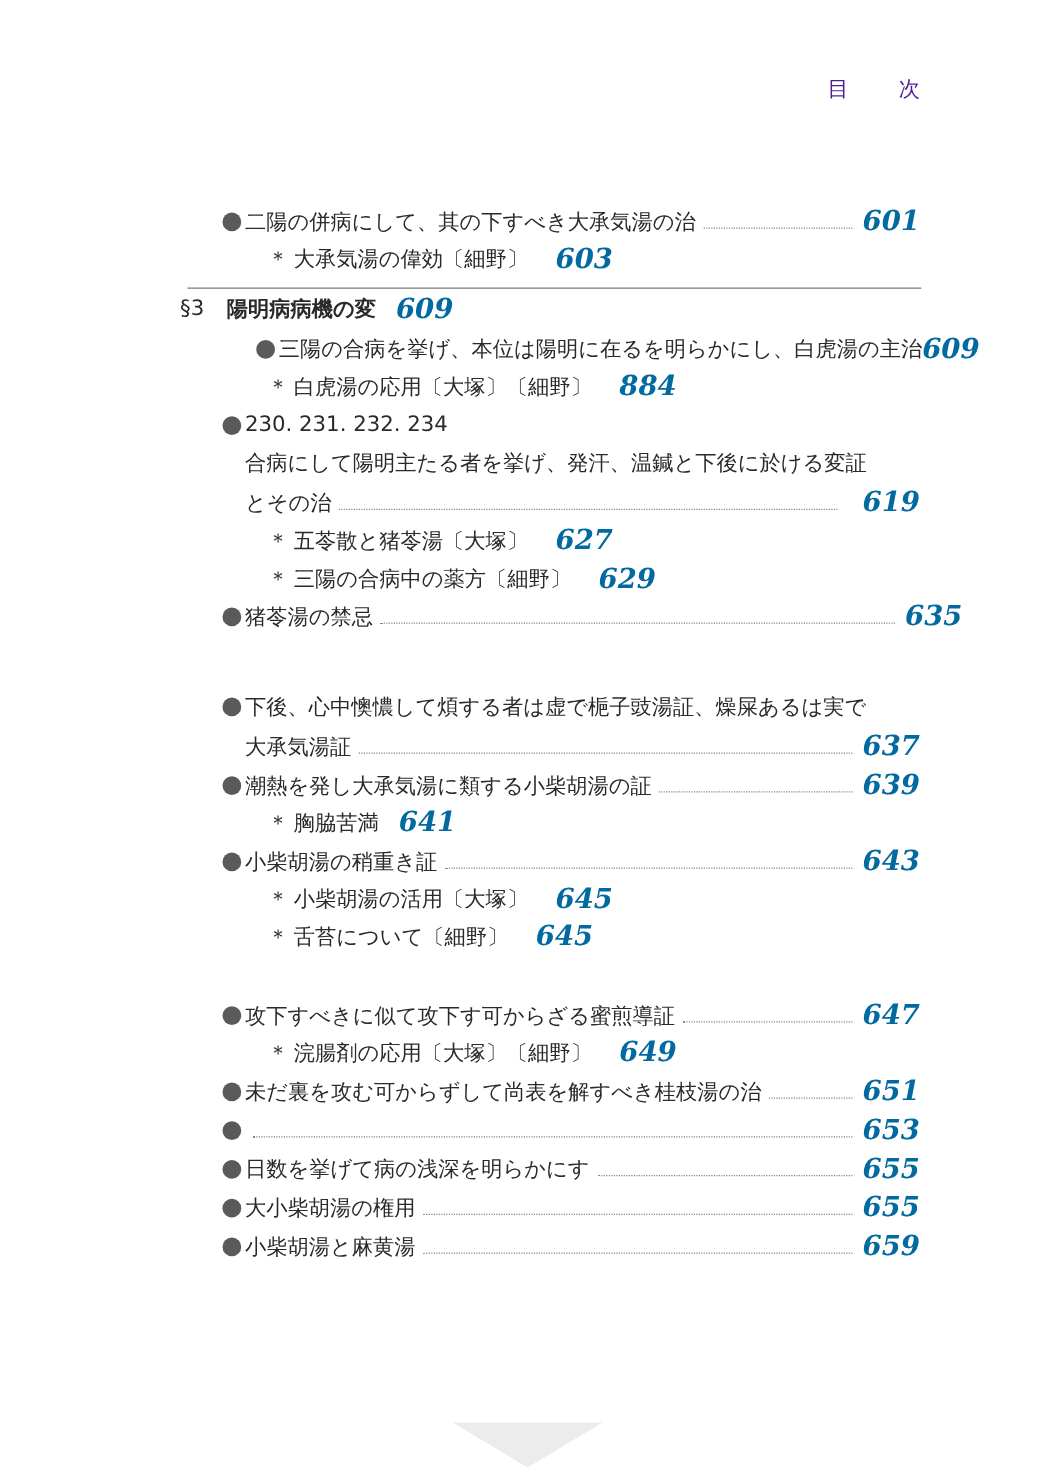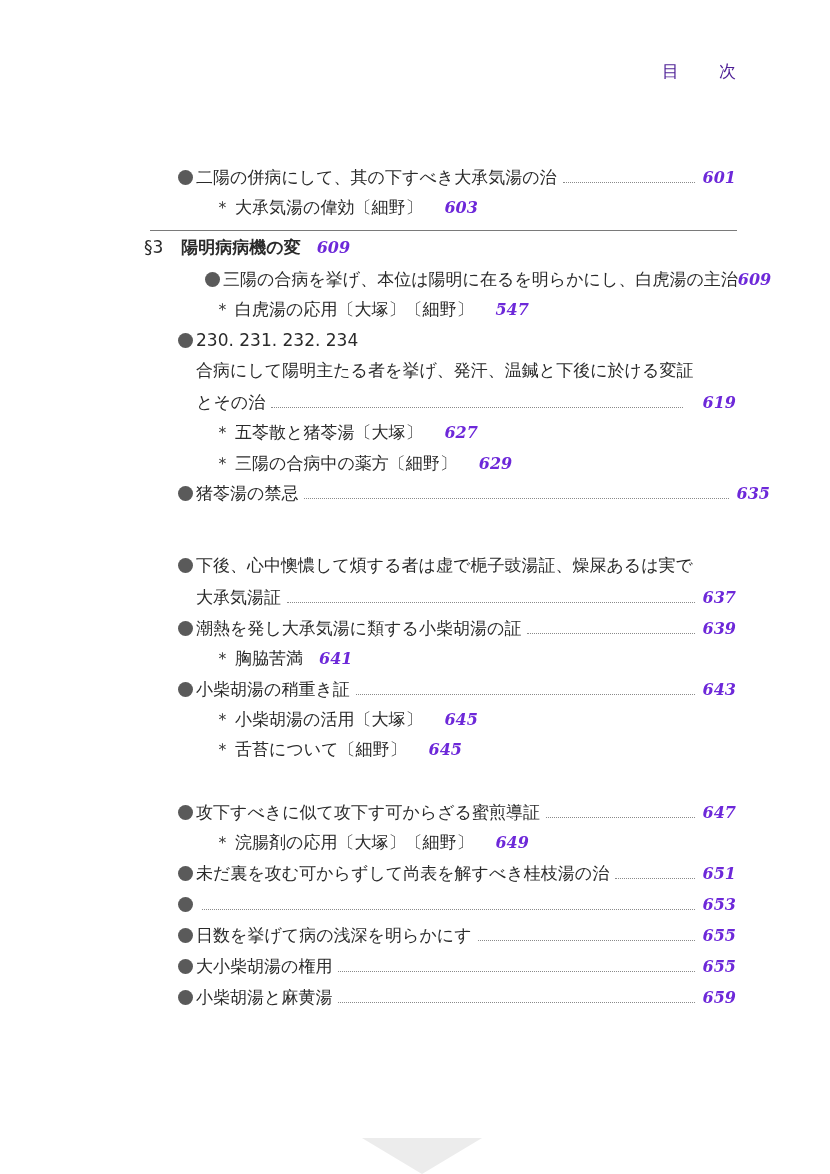--- a/index.html
+++ b/index.html
@@ -17,21 +17,21 @@
   .bullet {
     display: inline-block; width: 15px; height: 15px; border-radius: 50%; background: #5a5a5a; margin-right: 3px;
     flex: 0 0 auto;
   }
   .star { margin-right: 4px; color: #333; }
   .entry-text { color: #2a2a2a; }
   .leader {
     flex: 1 1 auto; margin: 0 8px 0 6px; border-bottom: 1.5px dotted #8a8a8a; height: 0; align-self: center; position: relative; top: 5px;
   }
   .page-num {
-    font-family: "DejaVu Serif", serif; font-style: italic; font-weight: bold; font-size: 16px; color: #6d28d9;
+    font-family: "DejaVu Serif", serif; font-style: italic; font-weight: bold; font-size: 22px; color: #0369a1;
   }
   .page-num.inline { margin-left: 22px; }
   .rule {
     position: absolute; left: 150px; width: 587px; top: 230px; height: 0; border-top: 1.5px solid #7a7a7a;
   }
   .section-title { font-size: 17px; font-weight: bold; color: #2a2a2a; }
   .section-mark { margin-right: 18px; font-weight: normal; }
   .page-shadow {
     position: absolute; left: 362px; top: 1138px; width: 0; height: 0;
     border-left: 60px solid transparent; border-right: 60px solid transparent; border-top: 36px solid #ececec;
@@ -75,21 +75,21 @@
     <span class="bullet"></span>
     <span class="entry-text">三陽の合病を挙げ、本位は陽明に在るを明らかにし、白虎湯の主治</span>
     <span style="flex:1 1 auto;"></span>
     <span class="page-num" style="margin-right:94px;">609</span>
   </div>
 
   <div class="toc-line" style="top:295px;">
     <span style="width:214px;flex:0 0 auto;"></span>
     <span class="star">＊</span>
     <span class="entry-text">白虎湯の応用〔大塚〕〔細野〕</span>
-    <span class="page-num inline">547</span>
+    <span class="page-num inline">884</span>
   </div>
 
   <div class="toc-line" style="top:326px;">
     <span style="width:178px;flex:0 0 auto;"></span>
     <span class="bullet"></span>
     <span class="entry-text">230. 231. 232. 234</span>
   </div>
   <div class="toc-line" style="top:356px;">
     <span style="width:196px;flex:0 0 auto;"></span>
     <span class="entry-text">合病にして陽明主たる者を挙げ、発汗、温鍼と下後に於ける変証</span>

